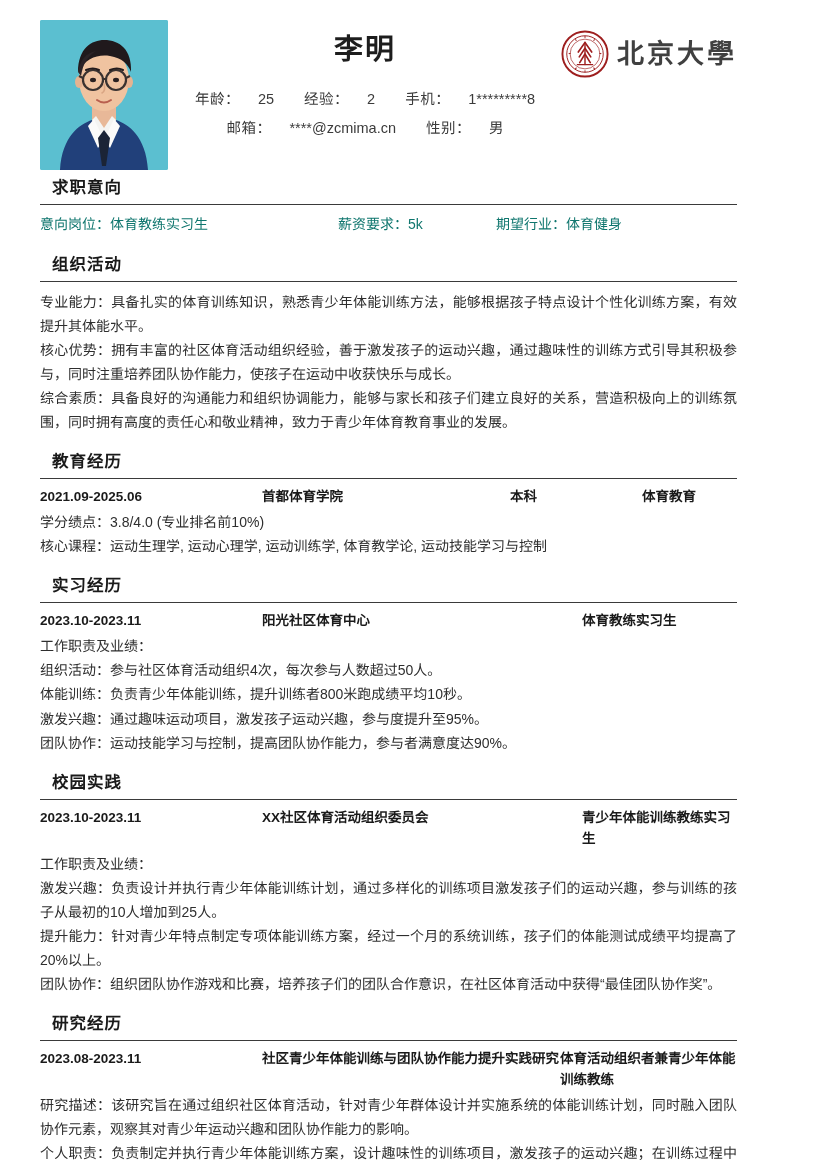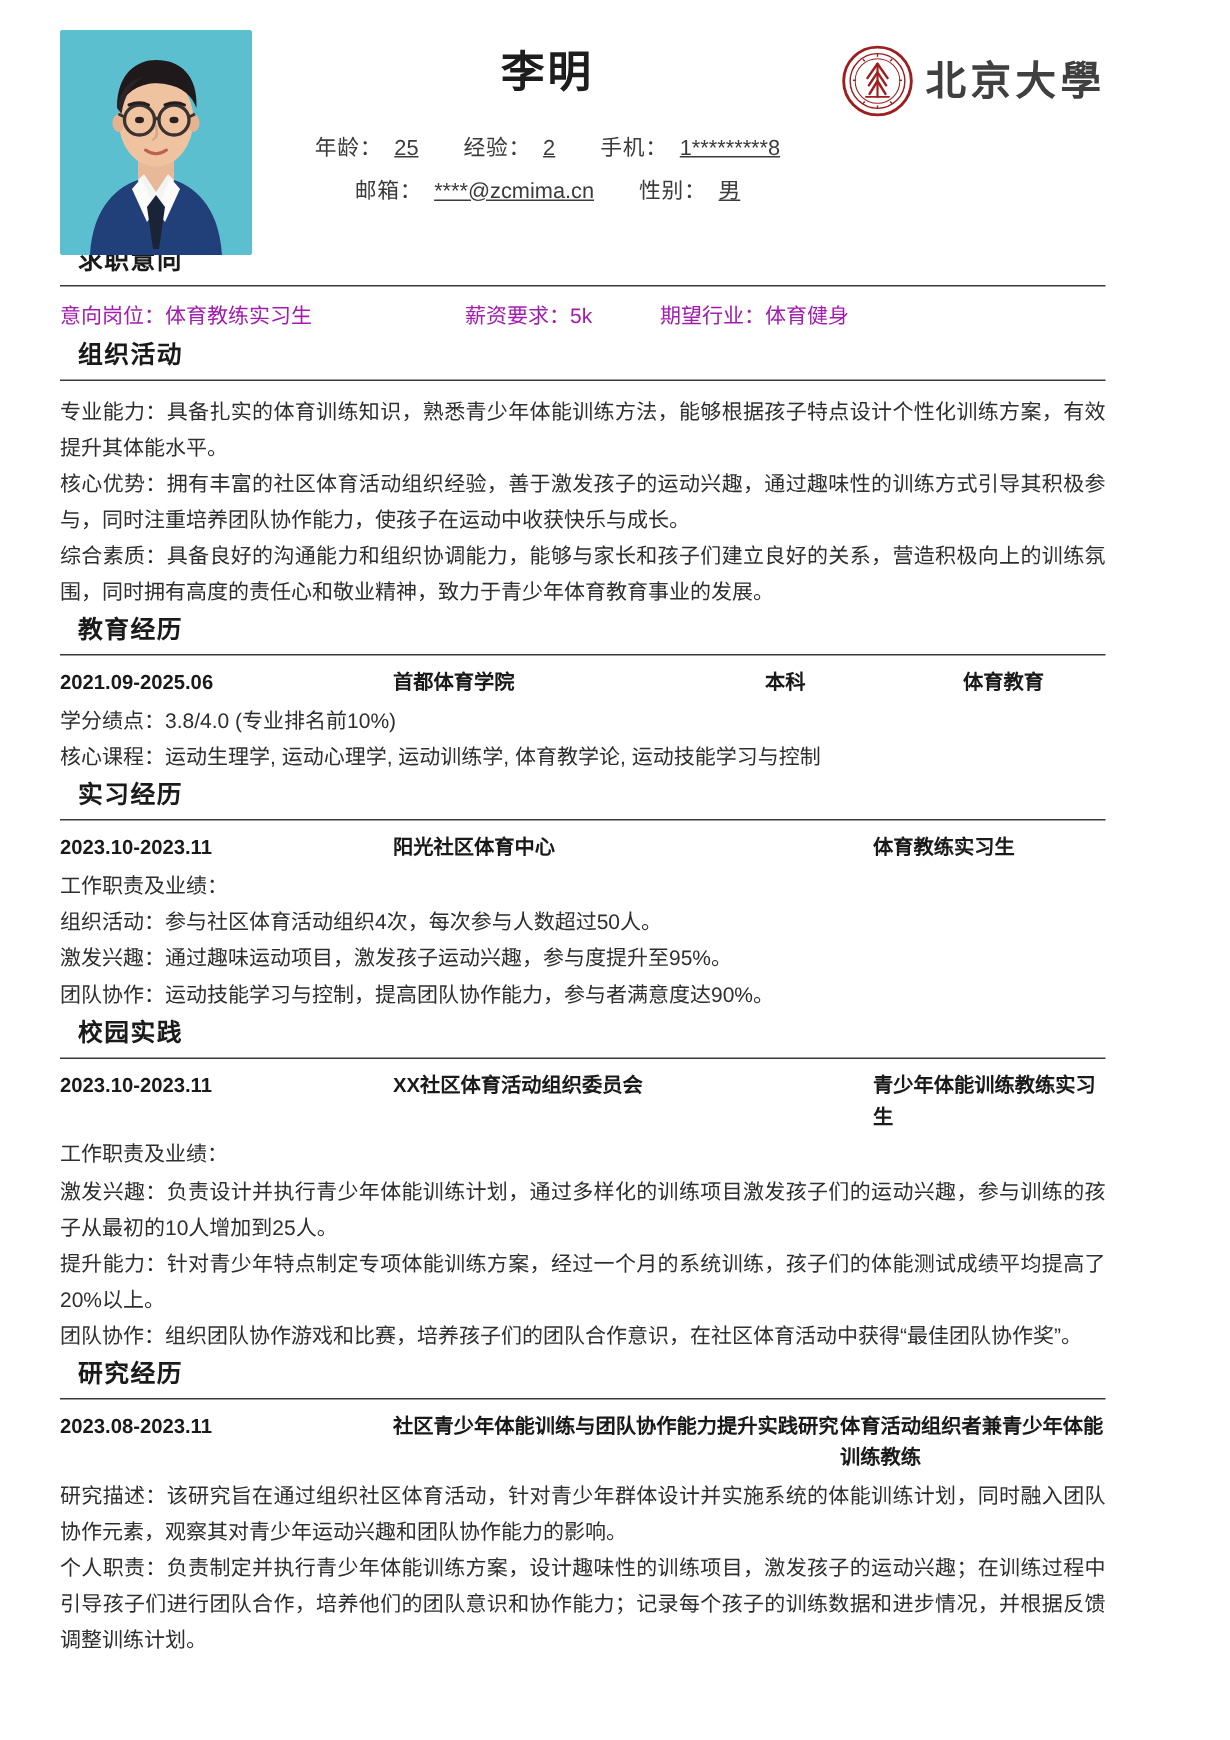--- a/index.html
+++ b/index.html
@@ -61,21 +61,21 @@
     margin-bottom: 18px;
   }
   .contact-line {
     font-size: 14.5px;
     color: #3b3b3b;
     line-height: 2.0;
     white-space: nowrap;
   }
   .contact-item { display: inline-block; margin: 0 13px; }
   .contact-item .lbl { letter-spacing: 0.5px; }
-  .contact-item .val { margin-left: 8px; text-decoration: underline; }
+  .contact-item .val { margin-left: 18px; }
 
   .school-logo {
     flex: 0 0 175px;
     width: 175px;
     display: flex;
     align-items: center;
     justify-content: flex-end;
     padding-top: 10px;
     gap: 8px;
   }
@@ -84,44 +84,45 @@
     font-family: "Liberation Serif", "DejaVu Serif", serif;
     font-size: 27px;
     font-weight: bold;
     color: #404040;
     letter-spacing: 3px;
     line-height: 1;
     white-space: nowrap;
   }
 
   
-  .section { }
+  .section { margin-top: 14px; }
   .section-title {
     font-size: 16.5px;
     font-weight: bold;
     color: #1a1a1a;
     padding-left: 12px;
     padding-bottom: 6px;
     letter-spacing: 1px;
   }
   .section-rule {
     height: 1px;
     background: #3a3a3a;
     width: 100%;
     margin-bottom: 8px;
   }
   .section-body { font-size: 14px; line-height: 1.75; color: #2e2e2e; }
 
   
   .intent-row {
     display: flex;
     font-size: 14px;
-    color: #a21caf;
+    color: #0f766e;
     line-height: 1.7;
     white-space: nowrap;
+    gap: 28px;
   }
   .intent-a { width: 270px; flex: 0 0 270px; }
   .intent-b { width: 130px; flex: 0 0 130px; }
   .intent-c { flex: 1 1 auto; }
 
   
   .para {
     font-size: 14px;
     line-height: 1.72;
     color: #2e2e2e;
@@ -285,20 +286,21 @@
     <div class="section-title">实习经历</div>
     <div class="section-rule"></div>
     <div class="section-body">
       <div class="entry-head wide">
         <span class="eh-date">2023.10-2023.11</span>
         <span class="eh-org">阳光社区体育中心</span>
         <span class="eh-role">体育教练实习生</span>
       </div>
       <div class="detail-line">工作职责及业绩：</div>
       <div class="detail-line">组织活动：参与社区体育活动组织4次，每次参与人数超过50人。</div>
+      <div class="detail-line">体能训练：负责青少年体能训练，提升训练者800米跑成绩平均10秒。</div>
       <div class="detail-line">激发兴趣：通过趣味运动项目，激发孩子运动兴趣，参与度提升至95%。</div>
       <div class="detail-line">团队协作：运动技能学习与控制，提高团队协作能力，参与者满意度达90%。</div>
     </div>
   </div>
 
   <div class="section">
     <div class="section-title">校园实践</div>
     <div class="section-rule"></div>
     <div class="section-body">
       <div class="entry-head wide">

